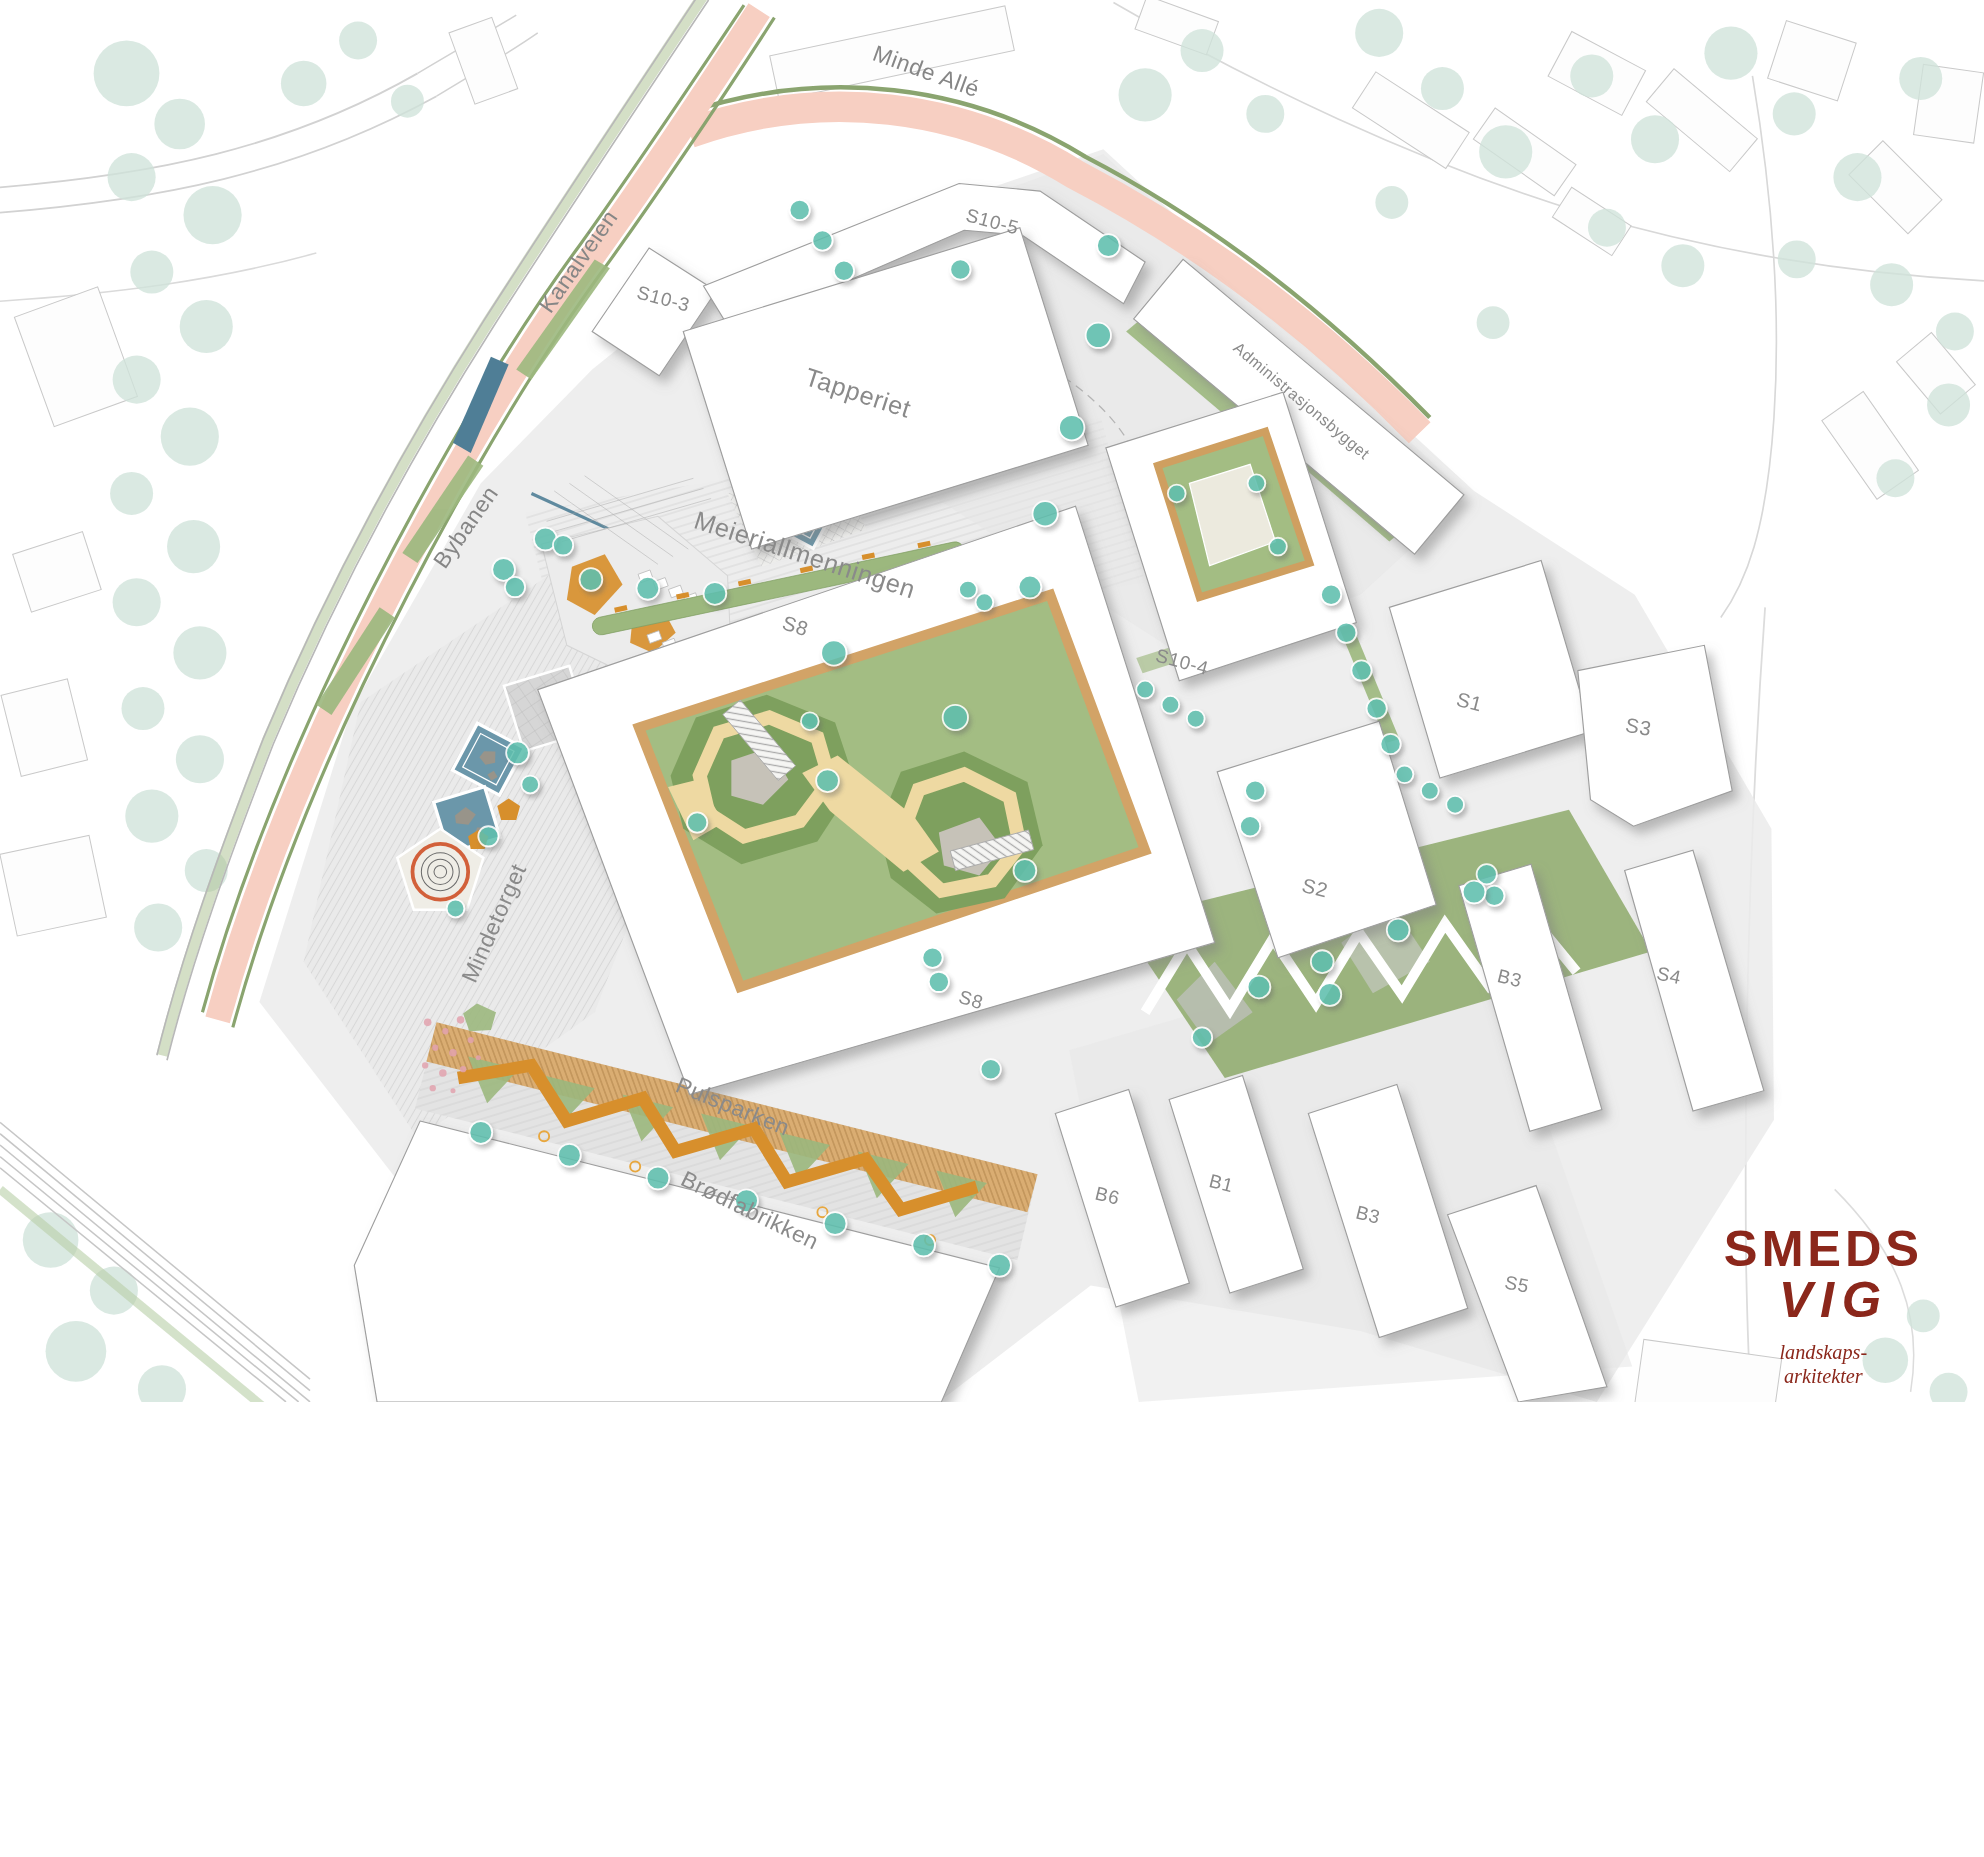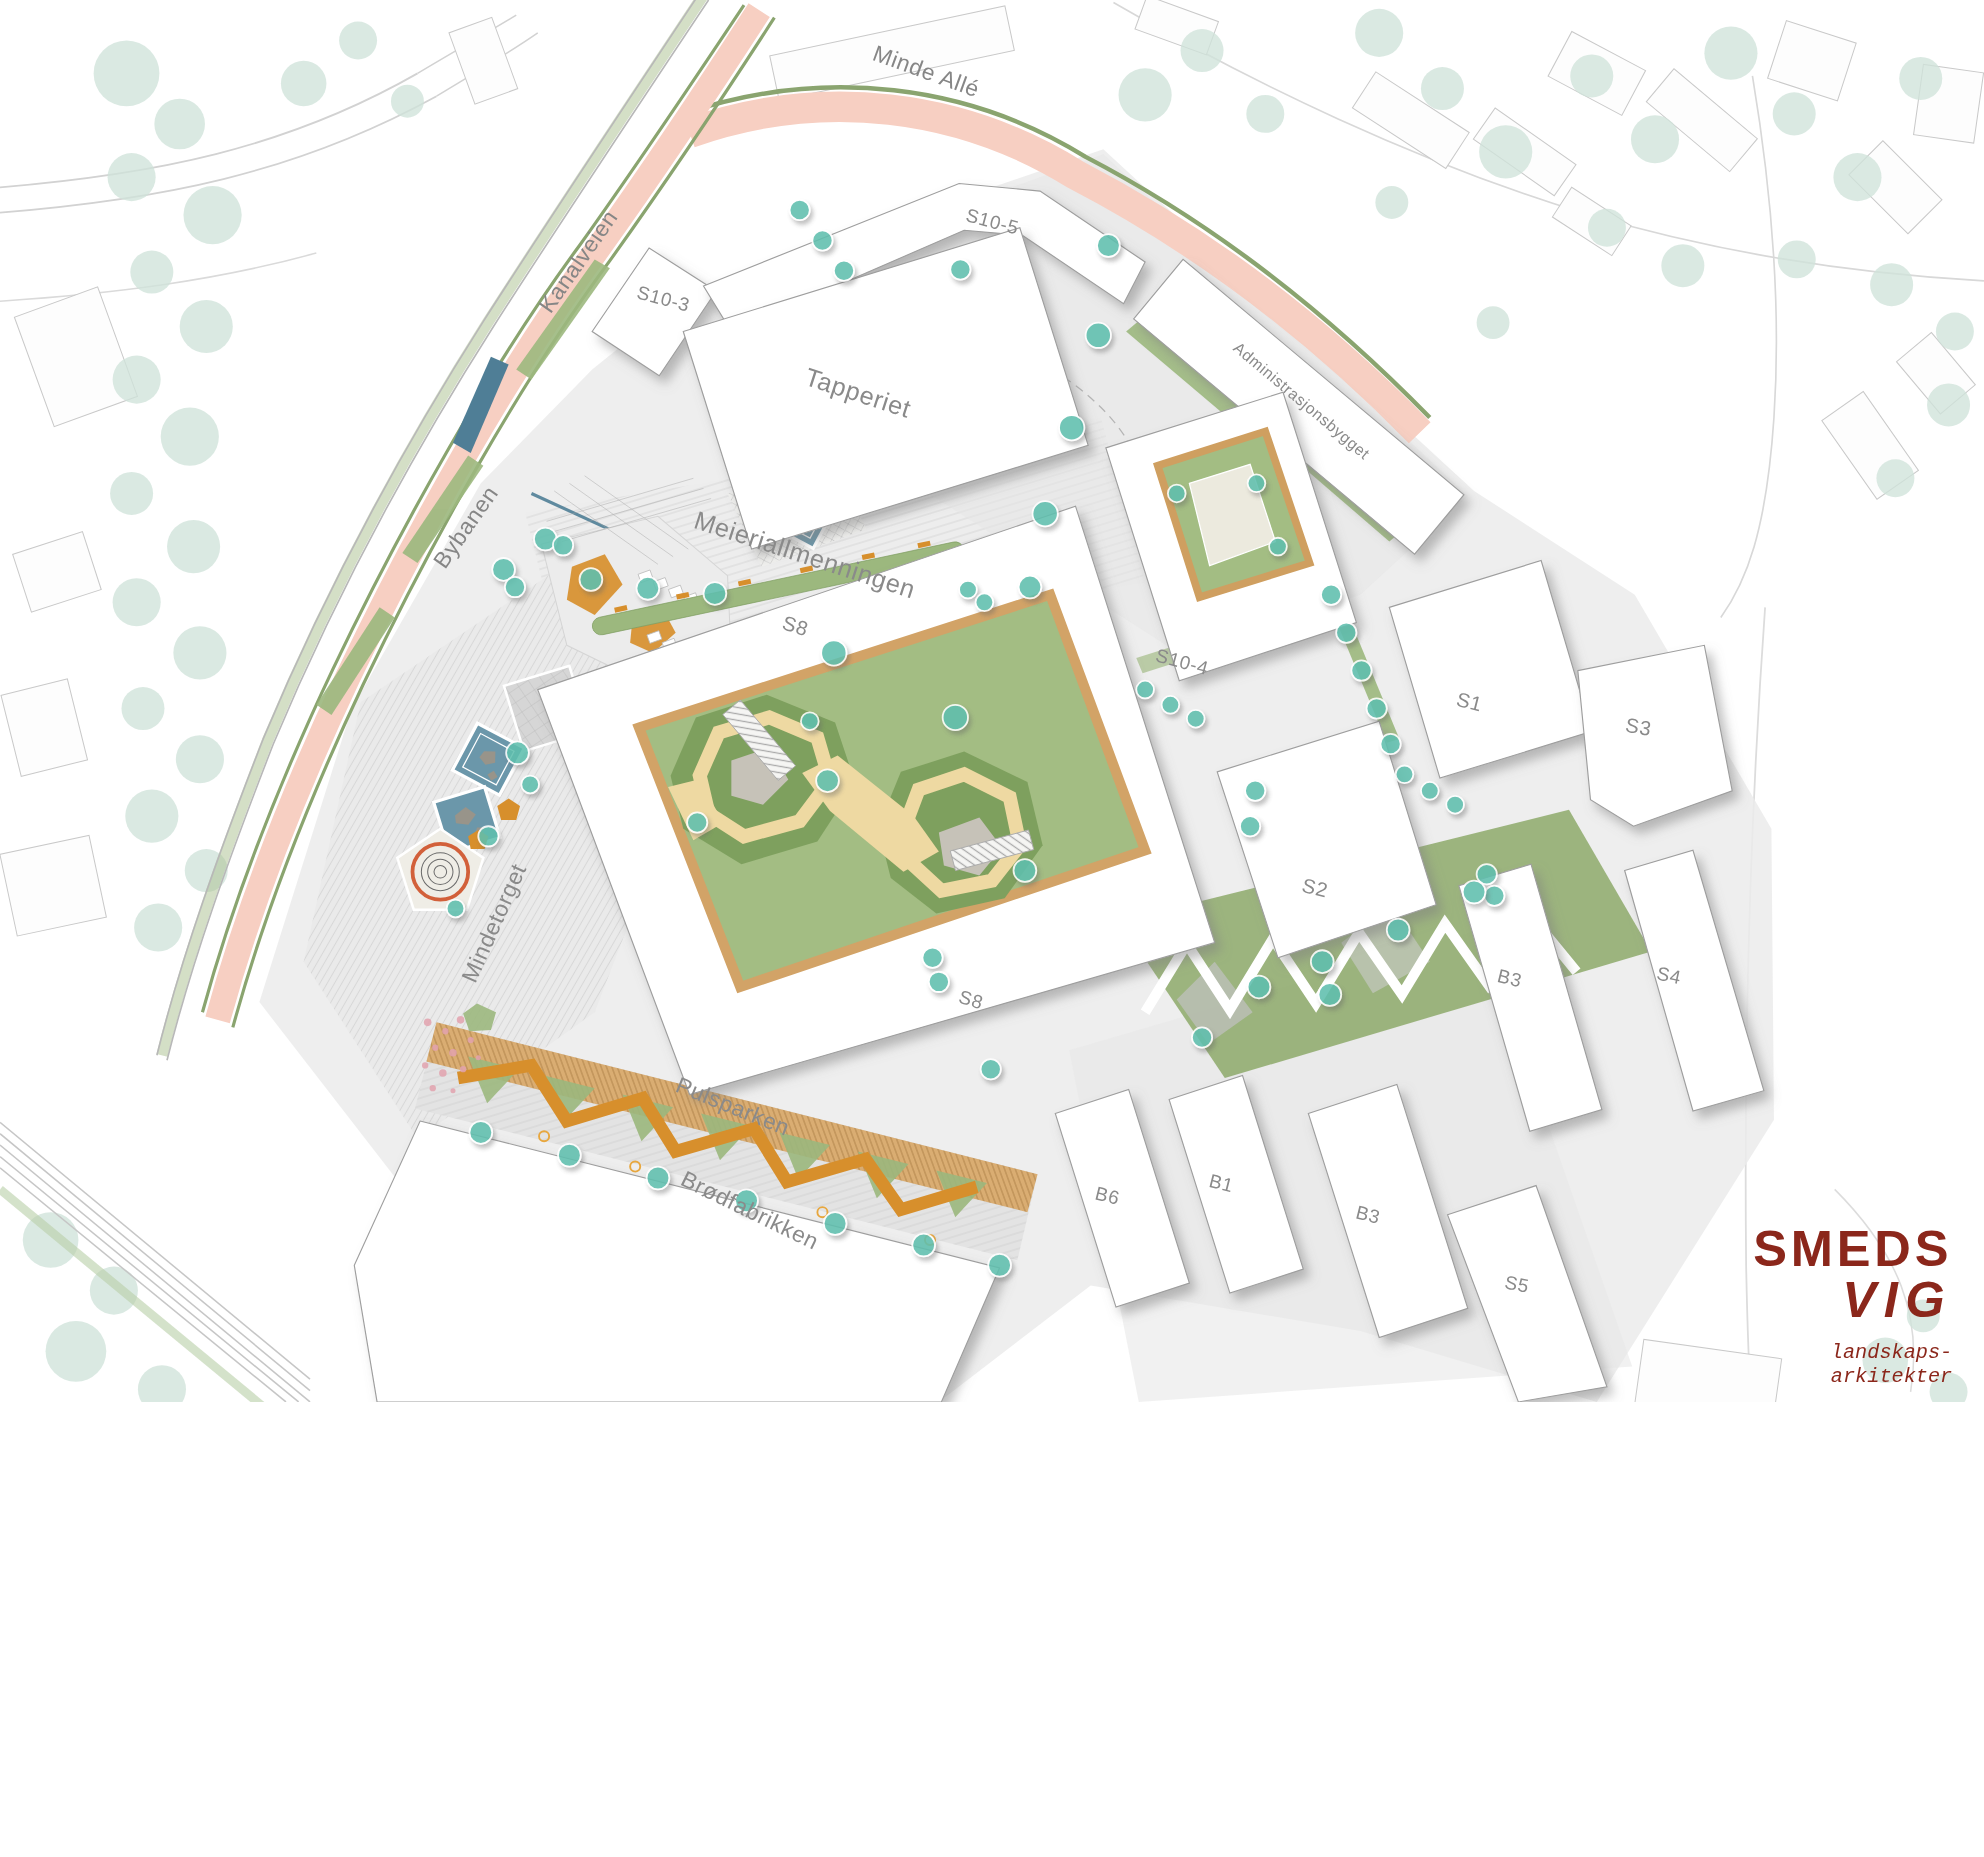--- a/index.html
+++ b/index.html
@@ -10,24 +10,24 @@
   
   .b{fill:#ffffff;stroke:var(--bstroke);stroke-width:0.9;filter:url(#ds);}
   .ctxb{fill:#fdfdfd;stroke:#c9c9c9;stroke-width:0.8;}
   .maplabel{fill:var(--label-gray);text-anchor:middle;letter-spacing:0.5px;}
   .maplabel.street{fill:#868686;}
   .tree{fill:var(--tree);stroke:#ffffff;stroke-width:1.4;opacity:0.88;filter:url(#ts);}
   .bgtree{fill:var(--tree-bg);opacity:0.78;}
   .blossom{fill:var(--blossom);opacity:0.85;}
   .greenp{fill:var(--green);opacity:0.9;}
 
-  .logo{position:absolute;right:1.6%;bottom:1.0%;width:13%;text-align:right;color:var(--logo-red);line-height:1.02;}
+  .logo{position:absolute;right:1.6%;bottom:1.0%;width:13%;text-align:center;color:var(--logo-red);line-height:1.02;}
   .logo-big{font-weight:bold;font-size:calc(100vw * 40 / 1568);letter-spacing:calc(100vw * 3 / 1568);}
   .logo-big2{font-weight:bold;font-size:calc(100vw * 40 / 1568);letter-spacing:calc(100vw * 6 / 1568);margin-left:8%;font-style:italic;}
-  .logo-script{font-family:Liberation Mono, monospace;font-style:italic;font-size:calc(100vw * 16 / 1568);line-height:1.15;}
+  .logo-script{font-family:Liberation Serif, serif;font-style:italic;font-size:calc(100vw * 16 / 1568);line-height:1.15;}
 </style>
 </head>
 <body>
 
 <div class="stage">
 <svg viewBox="0 0 1568 1108" preserveAspectRatio="xMidYMid meet">
   <defs>
     <filter id="ds" x="-25%" y="-25%" width="150%" height="160%">
       <feDropShadow dx="5" dy="6" stdDeviation="4" flood-color="#7f7f7f" flood-opacity="0.5"></feDropShadow>
     </filter>

